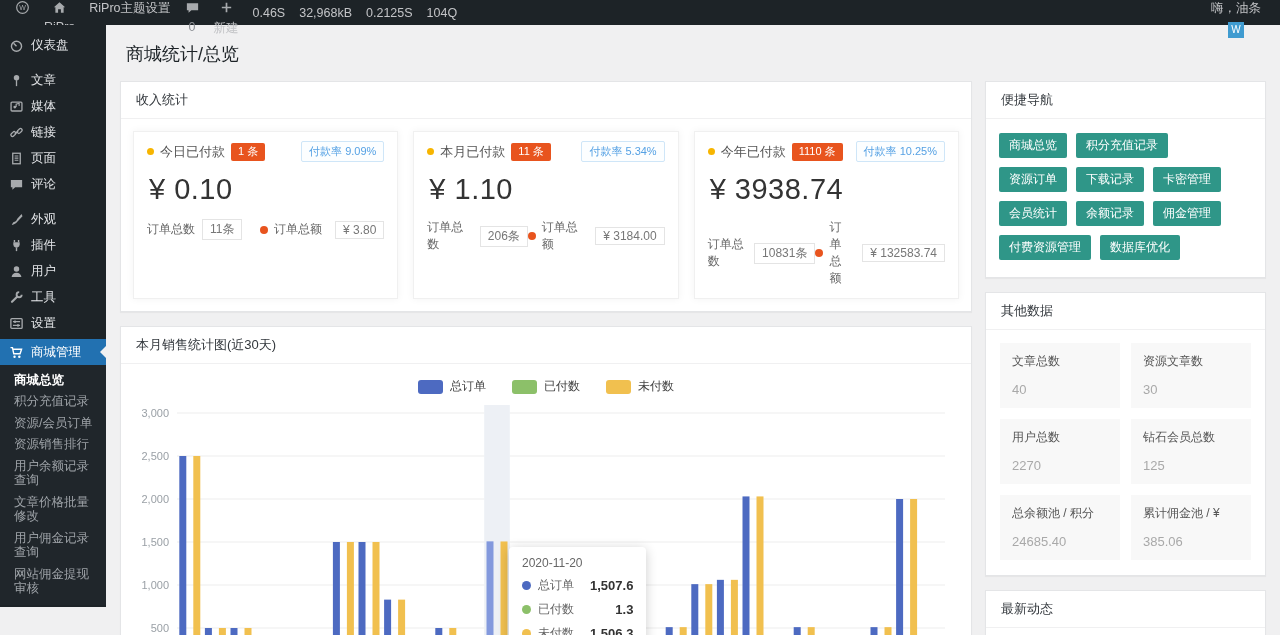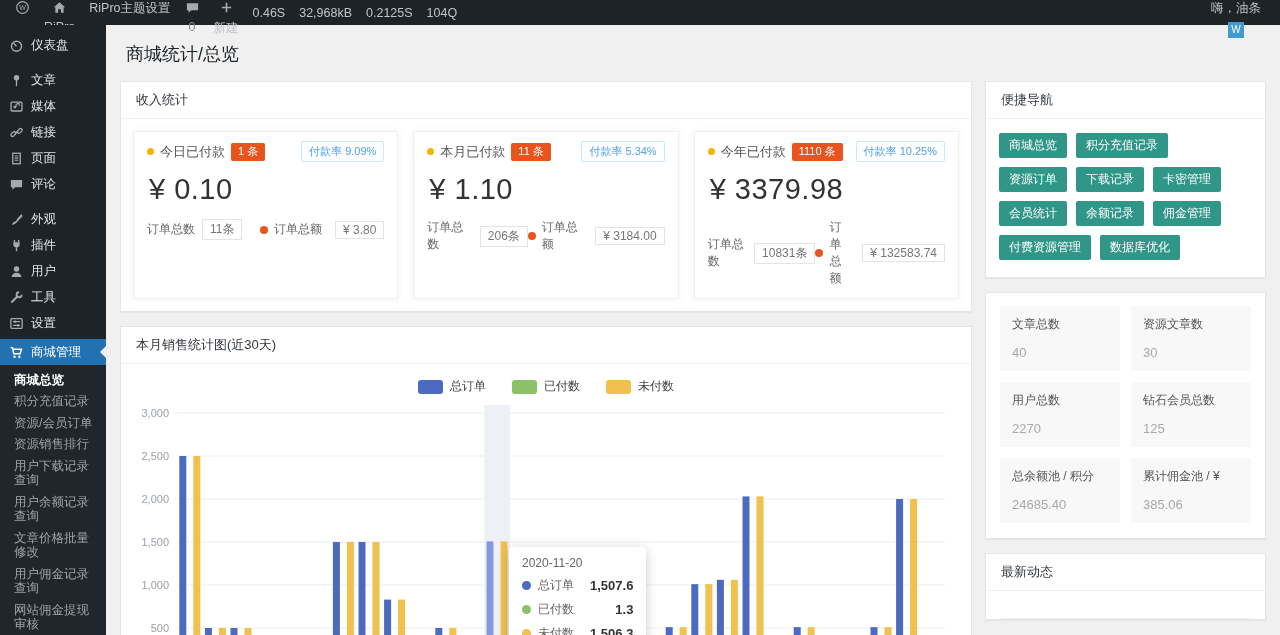--- a/index.html
+++ b/index.html
@@ -244,21 +244,20 @@
             <circle cx="11" cy="12.6" r="1.3" fill="#fff"></circle>
           </svg>
         </span>
         <span>商城管理</span>
       </div>
     <div class="submenu">
       <div class="sm-item active">商城总览</div>
       <div class="sm-item">积分充值记录</div>
       <div class="sm-item">资源/会员订单</div>
       <div class="sm-item">资源销售排行</div>
-      <div class="sm-item">用户下载记录查询</div>
       <div class="sm-item">用户余额记录查询</div>
       <div class="sm-item">文章价格批量修改</div>
       <div class="sm-item">用户佣金记录查询</div>
       <div class="sm-item">网站佣金提现审核</div>
 
     </div>
 
   </aside>
 
   <main id="main">
@@ -305,21 +304,21 @@
                   </span>
               </div>
             </div>
             <div class="card">
               <div class="card-top">
                 <span class="dot-y"></span>
                 <span>今年已付款</span>
                 <span class="badge">1110 条</span>
                 <span class="rate">付款率 10.25%</span>
               </div>
-              <div class="amount">¥ 3379.98</div>
+              <div class="amount">¥ 3938.74</div>
               <div class="card-bot">
                 <span>订单总数</span>
                 <span class="chip">10831条</span>
                 <span class="bot-r">
                     <span class="dot-o"></span>
                     <span>订单总额</span>
                     <span class="chip">¥ 132583.74</span>
                   </span>
               </div>
             </div>
@@ -460,20 +459,21 @@
 
       <div id="colR">
         <section class="panel">
           <div class="panel-h">便捷导航</div>
           <div class="qn-body">
             <span class="qn-btn">商城总览</span><span class="qn-btn">积分充值记录</span><span class="qn-btn">资源订单</span><span class="qn-btn">下载记录</span><span class="qn-btn">卡密管理</span><span class="qn-btn">会员统计</span><span class="qn-btn">余额记录</span><span class="qn-btn">佣金管理</span><span class="qn-btn">付费资源管理</span><span class="qn-btn">数据库优化</span>
           </div>
         </section>
 
         <section class="panel">
+          <div class="panel-h">其他数据</div>
           <div class="od-body">
             <div class="stat">
                 <div class="stat-l">文章总数</div>
                 <div class="stat-v">40</div>
               </div>
             <div class="stat">
                 <div class="stat-l">资源文章数</div>
                 <div class="stat-v">30</div>
               </div>
             <div class="stat">

